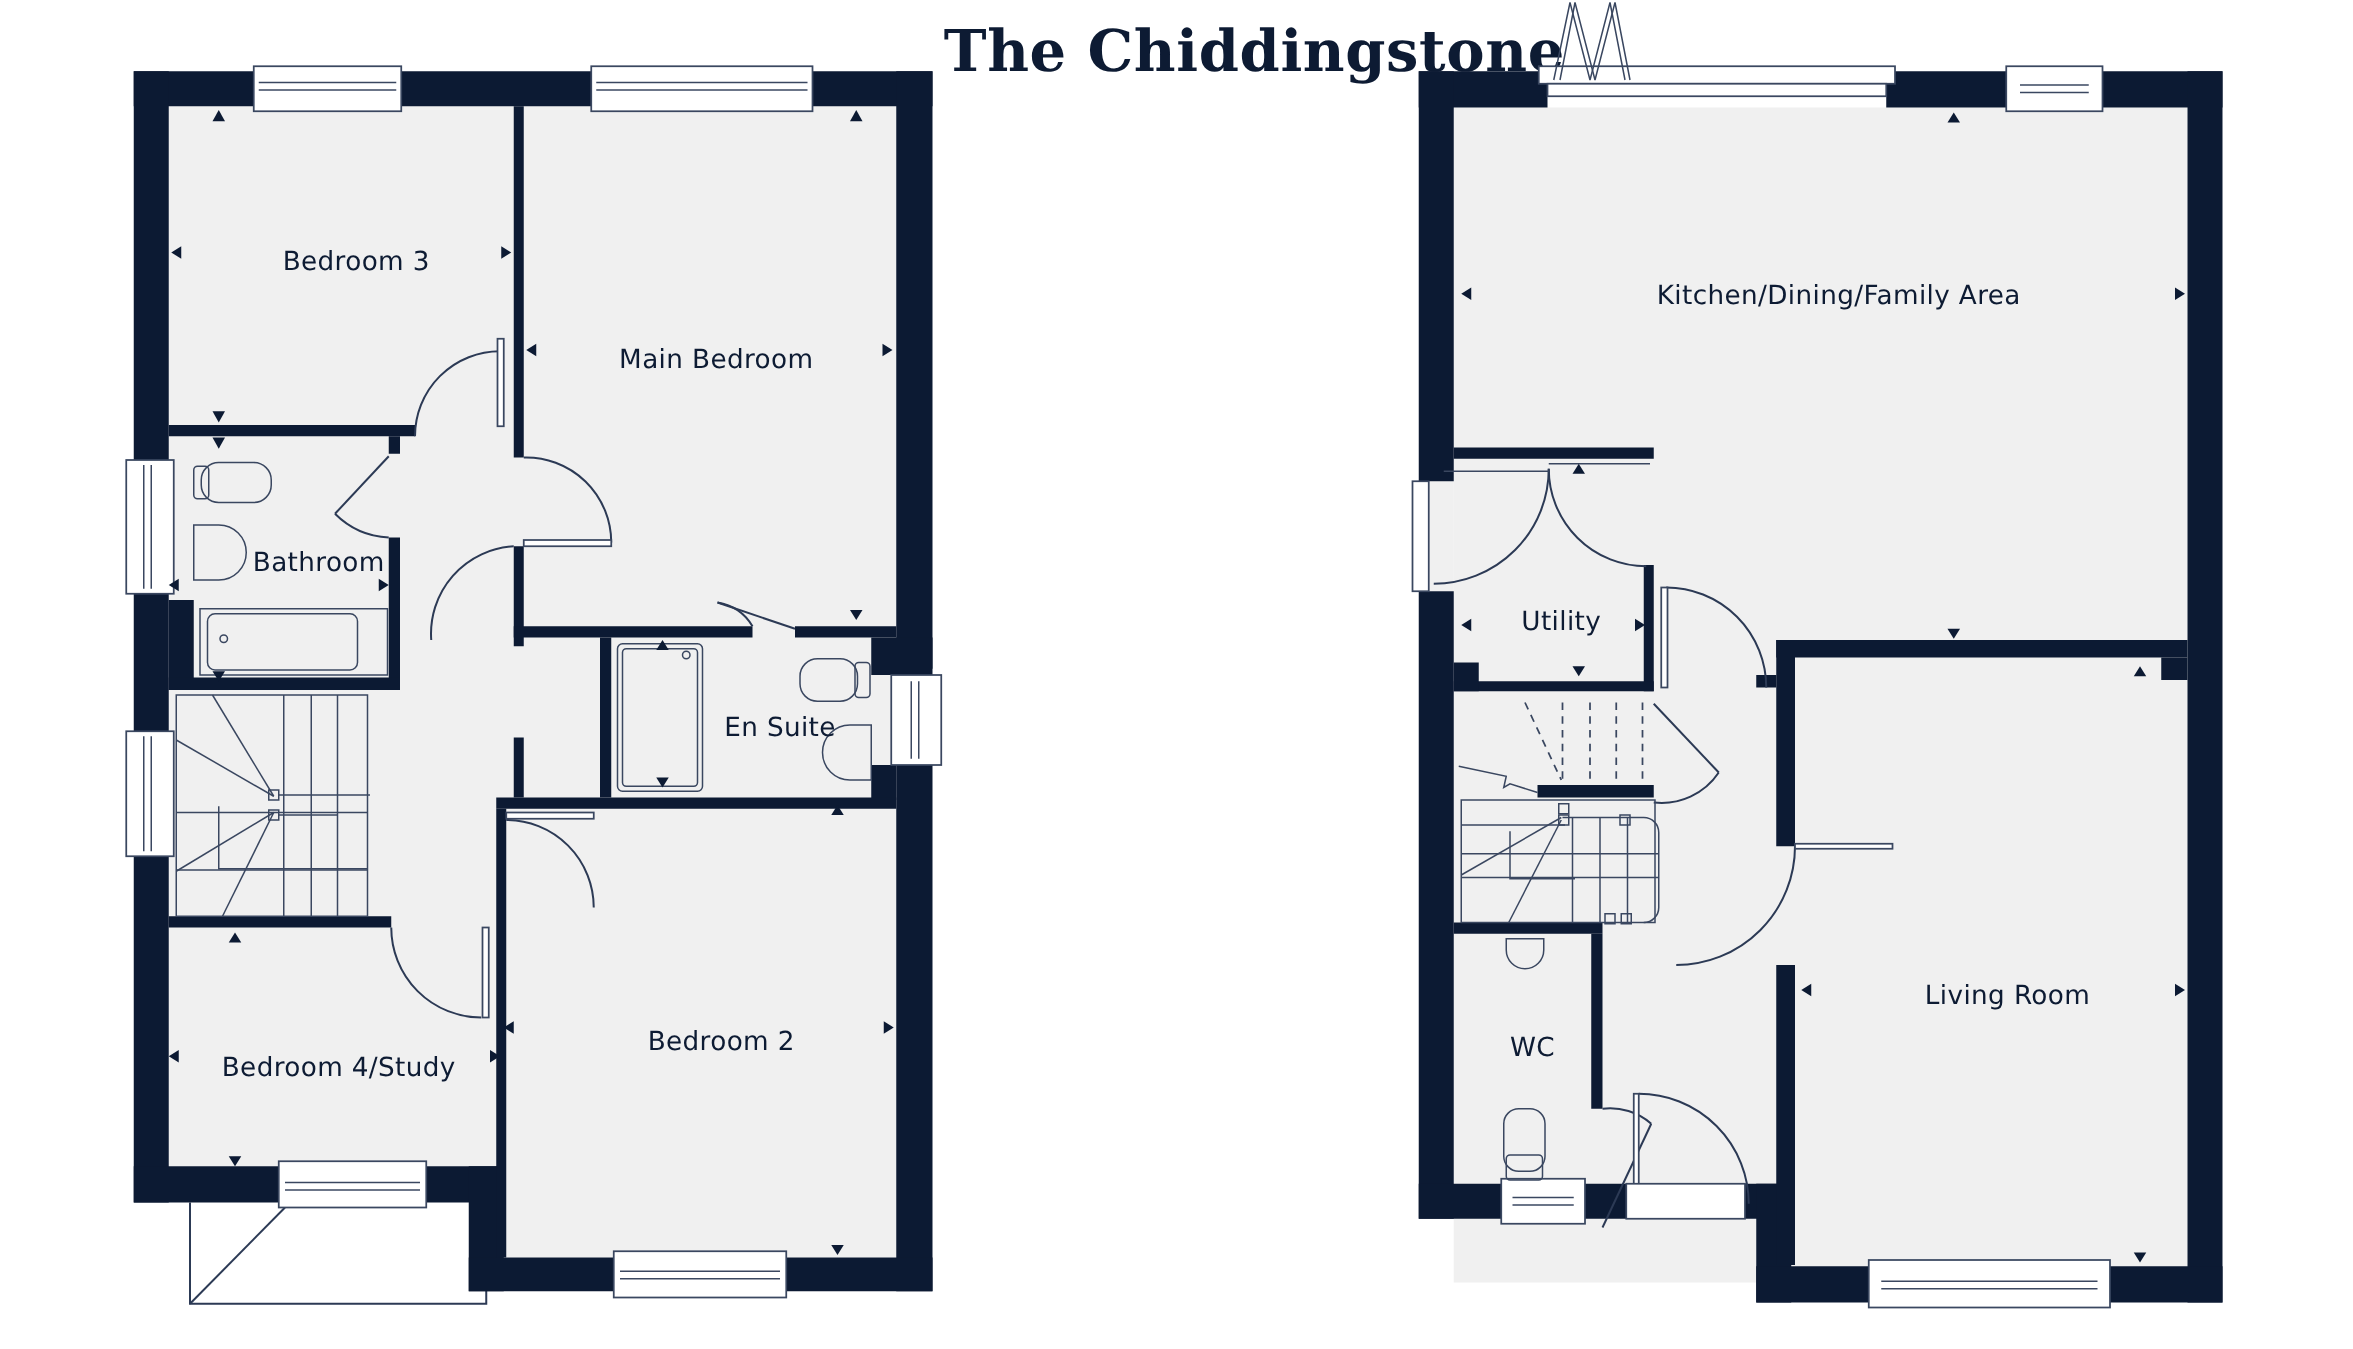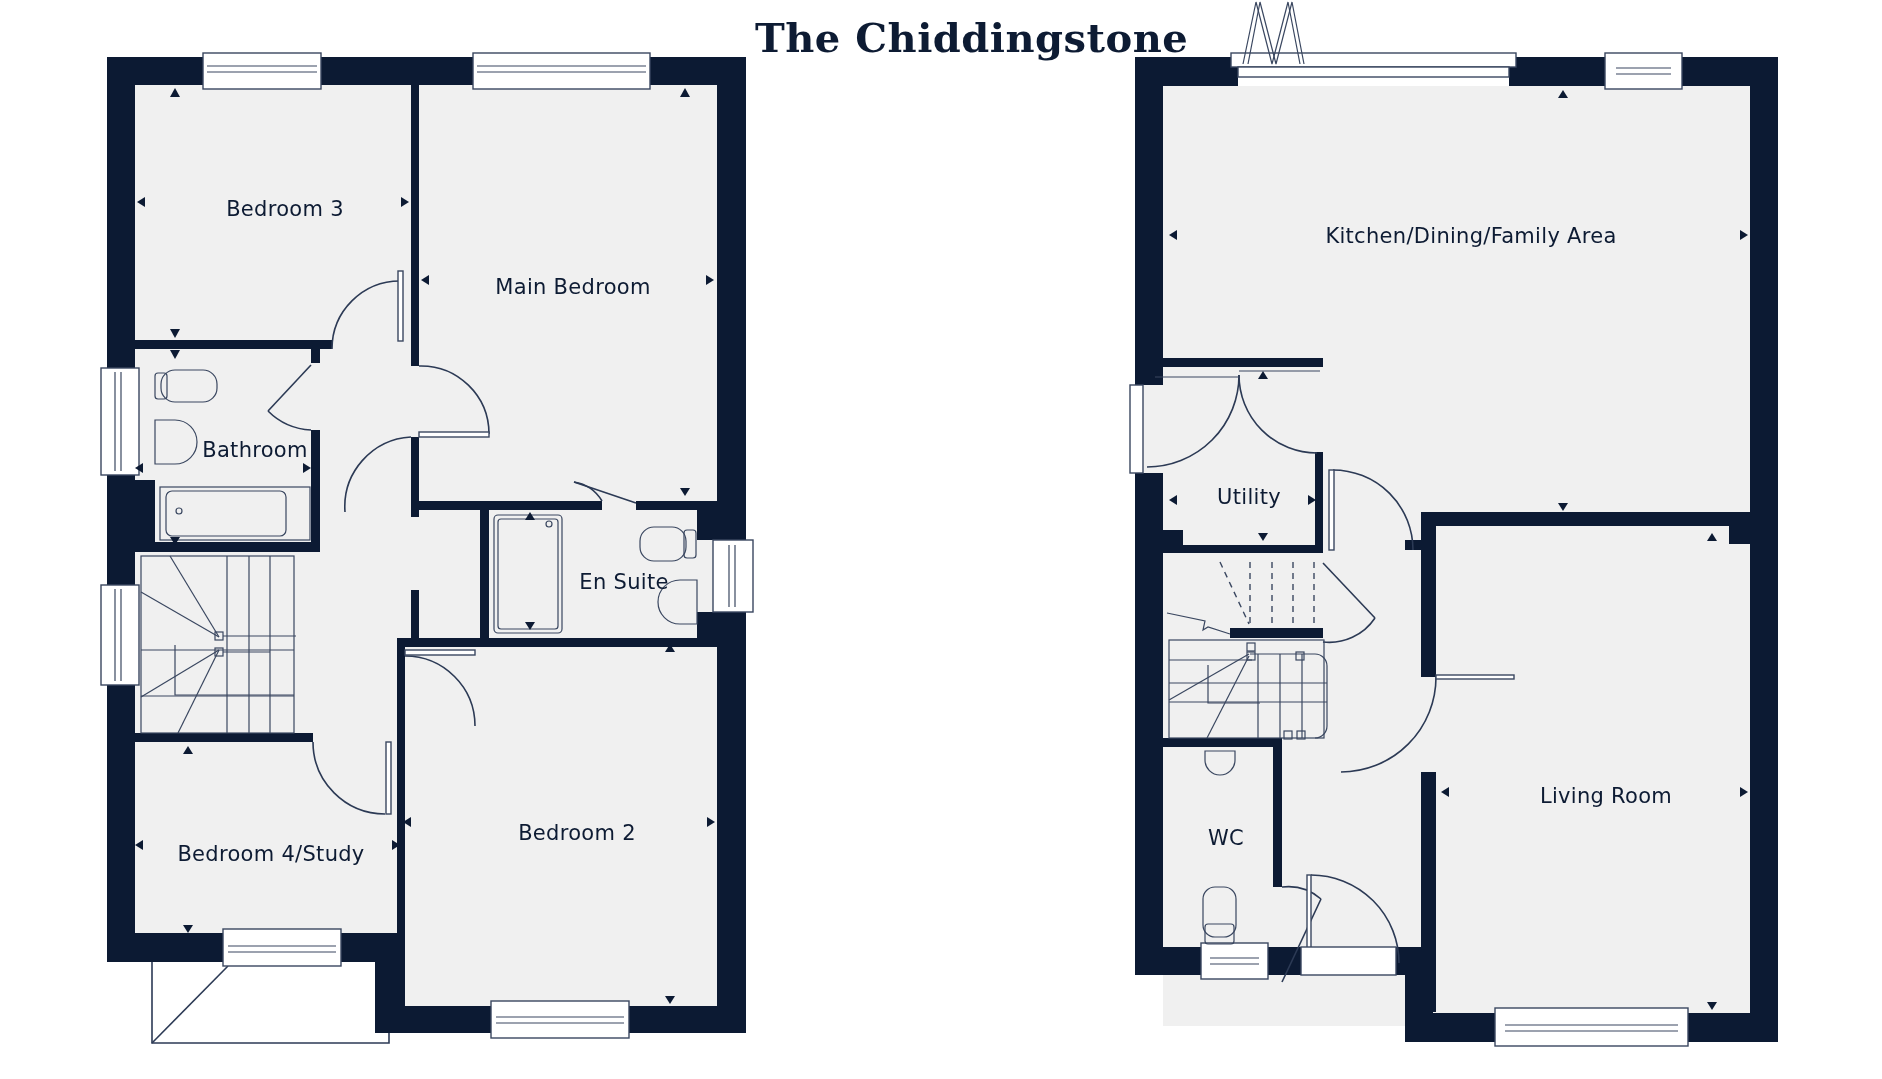--- a/index.html
+++ b/index.html
@@ -1,18 +1,18 @@
 <!DOCTYPE html>
 <html><head>
 <meta charset="utf-8">
 <style>
   html, body { margin:0; padding:0; background:#ffffff; }
   body { width:1882px; height:1079px; position:relative; overflow:hidden; font-family:"DejaVu Sans", sans-serif; }
   #plan { position:absolute; left:0; top:0; width:1882px; height:1079px; }
-  .title { position:absolute; left:755px; top:14px; font-family:"DejaVu Serif", serif; font-size:40px; font-weight:bold; color:#0d1b33; letter-spacing:0.5px; white-space:nowrap; }
+  .title { position:absolute; left:755px; top:14px; font-family:"DejaVu Serif", serif; font-size:46px; font-weight:bold; color:#0d1b33; letter-spacing:0.5px; white-space:nowrap; }
   .wall { fill:#0c1a33; }
   .floor { fill:#f0f0f0; }
   .line { fill:none; stroke:#2c3a55; stroke-width:1.6; }
   .thin { fill:none; stroke:#3a4760; stroke-width:1.2; }
   .win { fill:#ffffff; stroke:#3a4760; stroke-width:1.4; }
   .dash { fill:none; stroke:#3a4760; stroke-width:1.4; stroke-dasharray:6 5; }
   .arrow { fill:#0c1a33; }
   .lbl { font-family:"DejaVu Sans", sans-serif; font-size:21px; fill:#0d1b33; letter-spacing:0.3px; }
 </style>
 </head>

